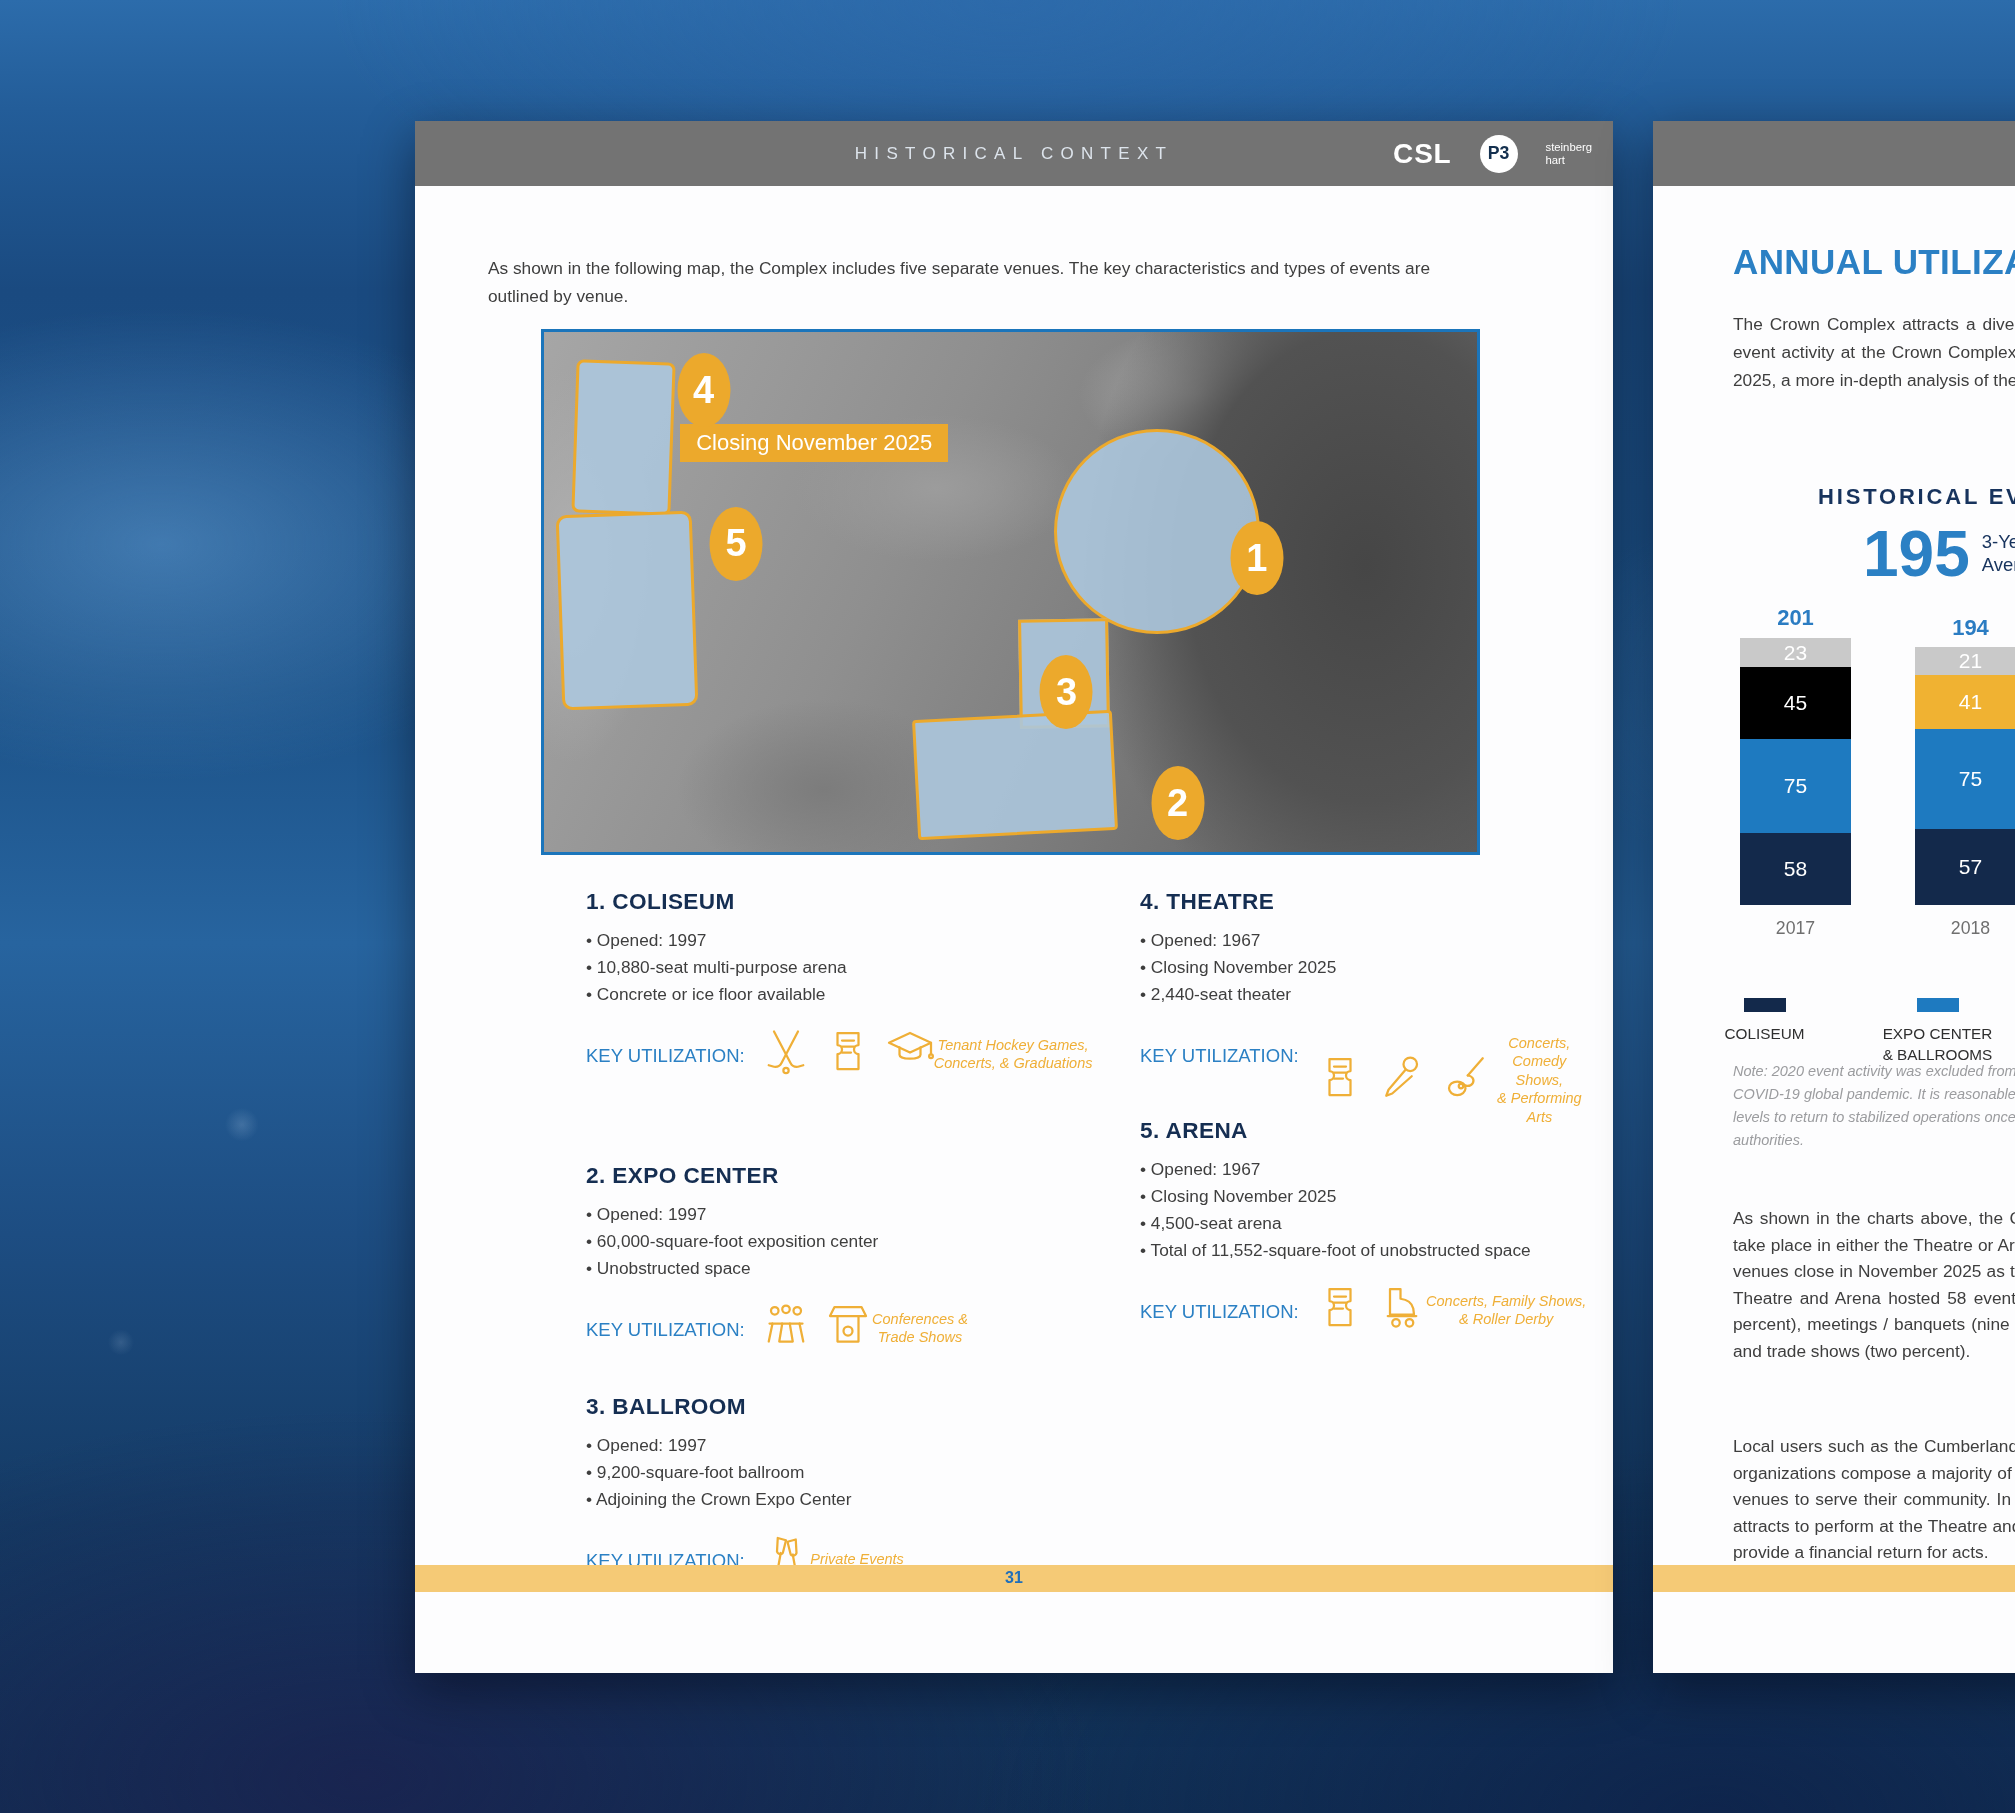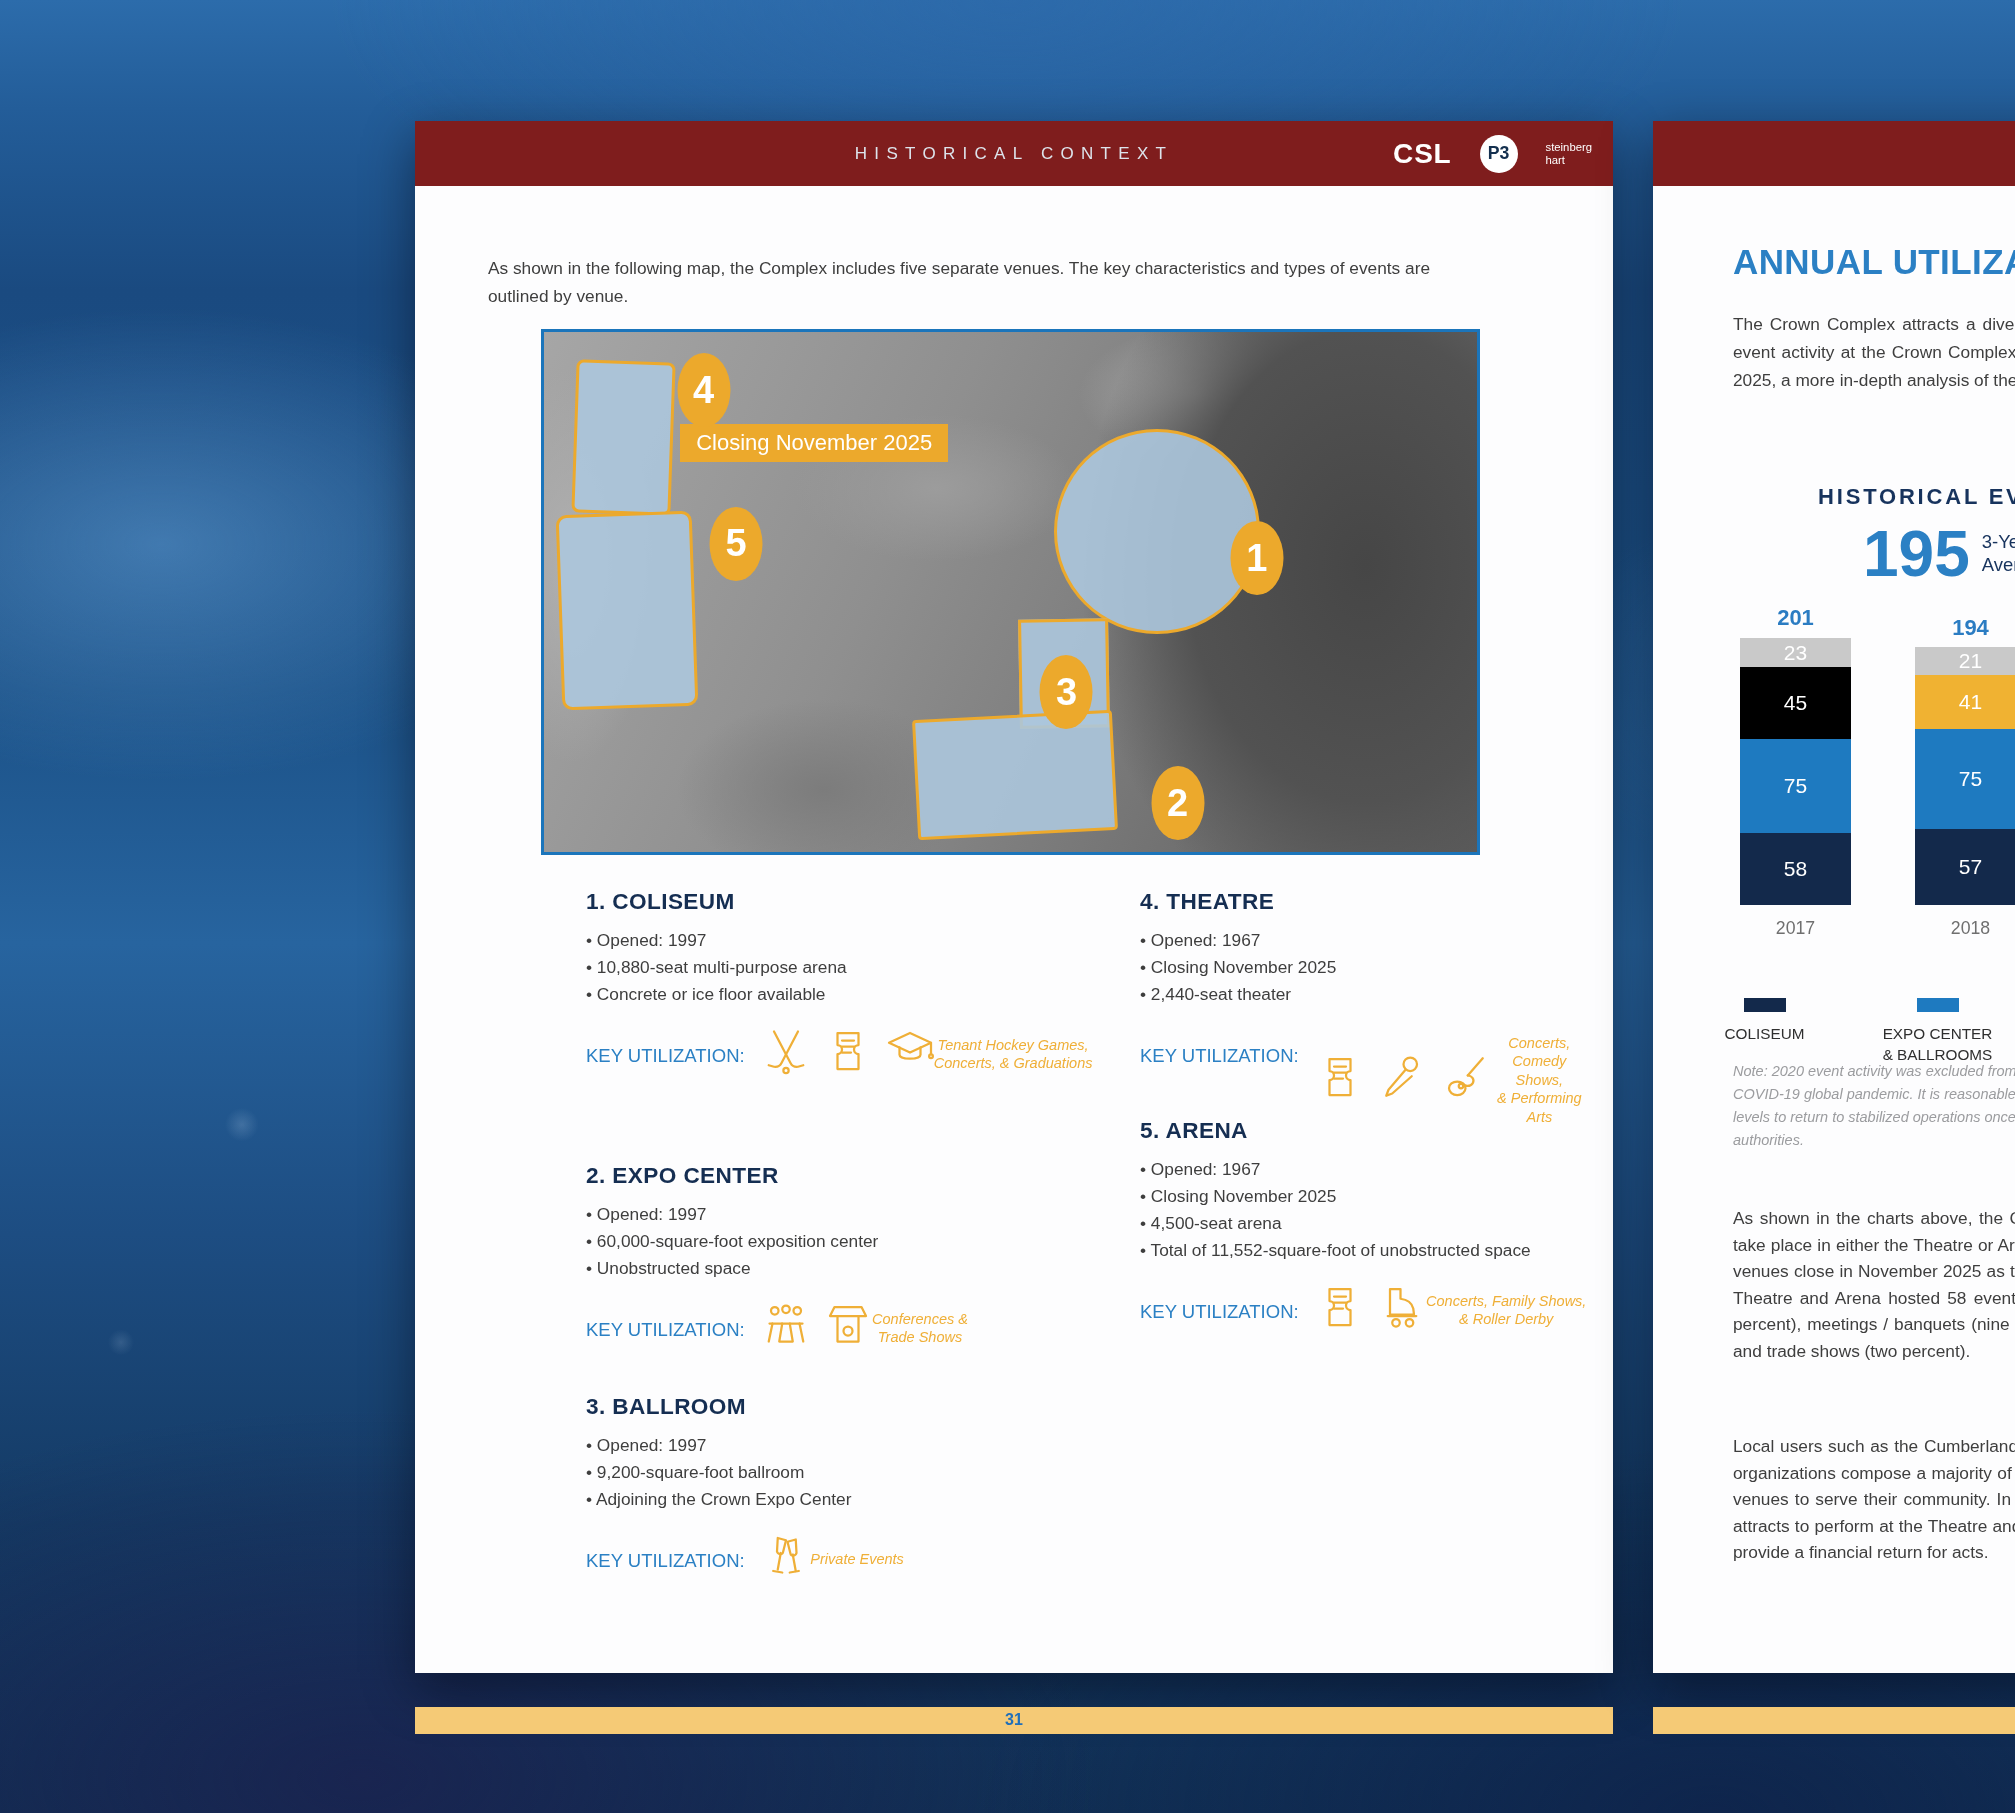--- a/index.html
+++ b/index.html
@@ -15,30 +15,30 @@
          radial-gradient(circle 22.6px at 92% 70%, rgba(210,230,250,.15), transparent 70%),
          radial-gradient(circle 16px at 96% 24%, rgba(210,230,250,.16), transparent 70%),
          radial-gradient(ellipse 1048px 524px at 18% 98%, rgba(28,32,78,.72), transparent 70%),
          radial-gradient(ellipse 1048px 524px at 85% 100%, rgba(14,34,74,.78), transparent 70%),
          linear-gradient(180deg,#2c6cab 0%,#235d99 6%,#1a4a80 16%,#1c5288 38%,#27649f 52%,#1d4d82 68%,#143a64 84%,#102f54 100%);}
   .page{position:absolute;top:121px;width:1198px;height:1552px;background:#fdfdfe;
         box-shadow:0 16px 48px rgba(0,0,10,.45);}
   .page.pleft{left:415px;}
   .page.pright{left:1653px;}
   
-  .pagehead{position:absolute;top:0;left:0;right:0;height:65px;background:#7f1d1d;}
+  .pagehead{position:absolute;top:0;left:0;right:0;height:65px;background:#737373;}
   .pagehead .htitle{position:absolute;left:0;right:0;top:0;height:65px;line-height:65px;
         text-align:center;color:#dde4ec;font-size:17px;letter-spacing:7.3px;font-weight:500;}
   .brand{position:absolute;right:21px;top:0;height:65px;display:flex;align-items:center;gap:28px;}
   .brand .csl{color:#fff;font-size:28px;font-weight:bold;letter-spacing:0.8px;}
   .brand .logocircle{width:38px;height:38px;border-radius:50%;background:#fff;color:#14304f;
         display:flex;align-items:center;justify-content:center;font-size:17.7px;font-weight:bold;}
   .brand .sh{color:#fff;font-size:11.3px;line-height:12.5px;text-align:left;}
   
-  .pagefoot{position:absolute;left:0;right:0;top:1586px;height:26.6px;background:#f5ca76;}
+  .pagefoot{position:absolute;left:0;right:0;top:1444px;height:26.6px;background:#f5ca76;}
   .pageno{display:block;text-align:center;line-height:26.6px;color:#1f6fba;font-size:16px;font-weight:bold;}
   
   .lintro{position:absolute;left:73px;top:133px;width:999px;font-size:17.3px;line-height:28px;color:#3e3e3e;}
   .map{position:absolute;left:126px;top:208px;width:939px;height:526px;border:3.6px solid #1b75bb;box-sizing:border-box;
        background-color:#8e8e8e;
        background-image:
          radial-gradient(ellipse 395px 524px at 88% 45%, #464646 0%, #525252 45%, transparent 72%),
          radial-gradient(ellipse 169px 97px at 70% 12%, #a8a8a8, transparent 70%),
          radial-gradient(ellipse 210px 129px at 30% 88%, #7c7c7c, transparent 70%),
          radial-gradient(ellipse 121px 282px at 3% 45%, #b0b0b0, transparent 70%),

